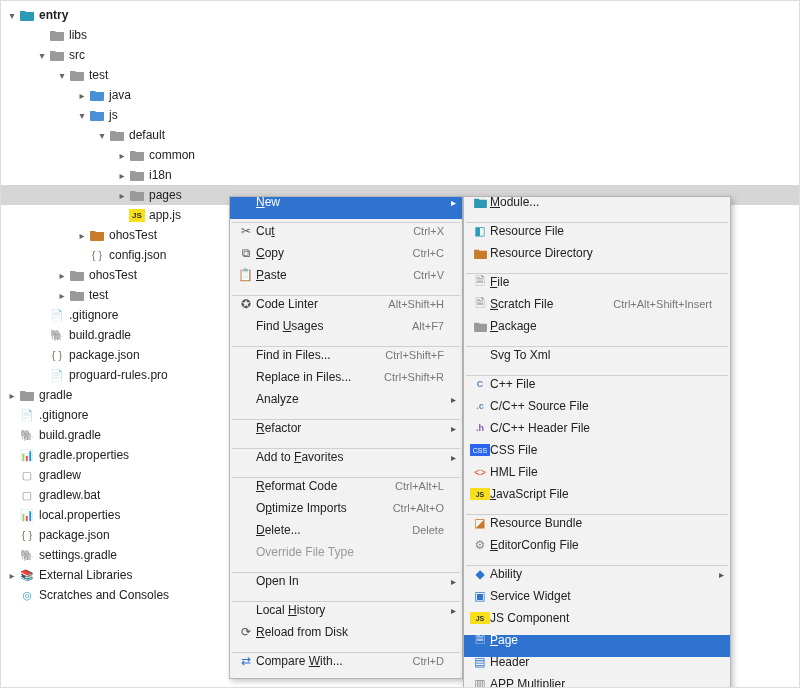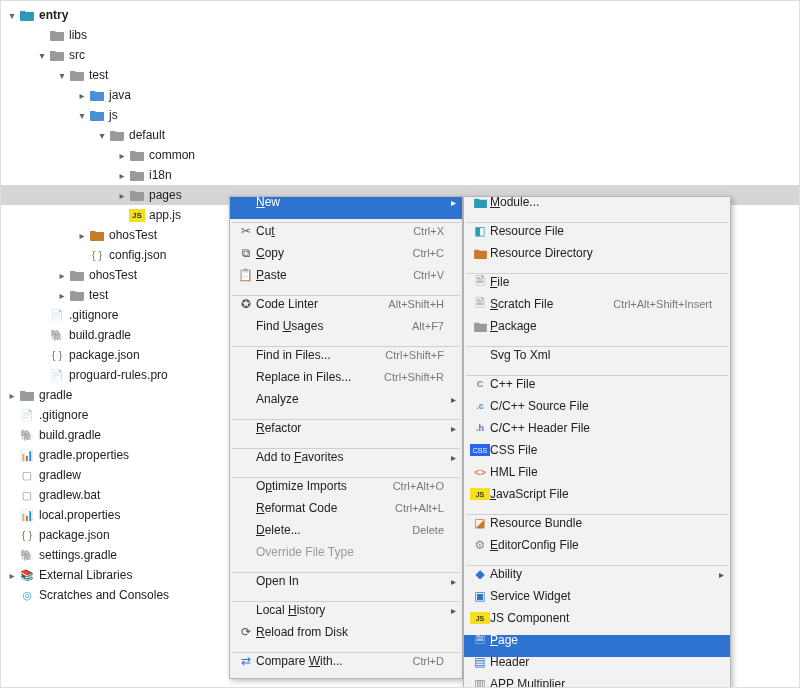--- a/index.html
+++ b/index.html
@@ -359,27 +359,27 @@
   </div>
   <div class="menu-sep"></div>
   <div class="menu-row">
     <span class="menu-icon"></span>
     <span class="menu-label">Add to <span class="mn">F</span>avorites</span>
     <span class="sub-arrow">▸</span>
   </div>
   <div class="menu-sep"></div>
   <div class="menu-row">
     <span class="menu-icon"></span>
+    <span class="menu-label"><span class="mn">R</span>eformat Code</span>
+    <span class="menu-shortcut">Ctrl+Alt+L</span>
+  </div>
+  <div class="menu-row">
+    <span class="menu-icon"></span>
     <span class="menu-label">O<span class="mn">p</span>timize Imports</span>
     <span class="menu-shortcut">Ctrl+Alt+O</span>
-  </div>
-  <div class="menu-row">
-    <span class="menu-icon"></span>
-    <span class="menu-label"><span class="mn">R</span>eformat Code</span>
-    <span class="menu-shortcut">Ctrl+Alt+L</span>
   </div>
   <div class="menu-row">
     <span class="menu-icon"></span>
     <span class="menu-label"><span class="mn">D</span>elete...</span>
     <span class="menu-shortcut">Delete</span>
   </div>
   <div class="menu-row disabled">
     <span class="menu-icon"></span>
     <span class="menu-label">Override File Type</span>
   </div>

